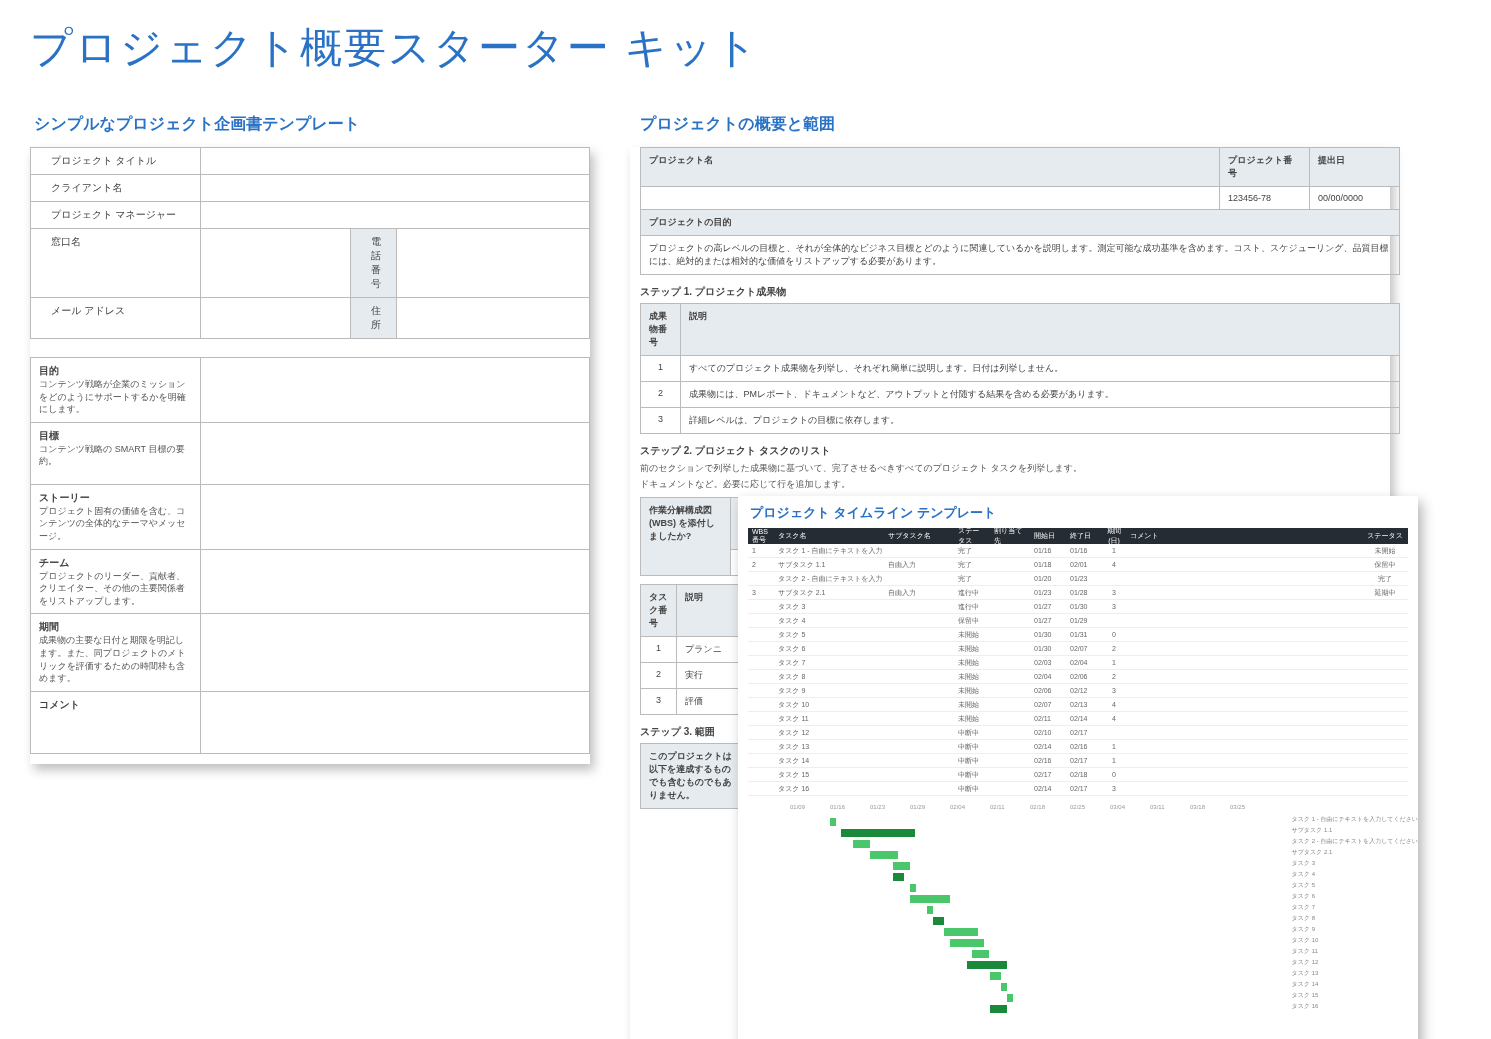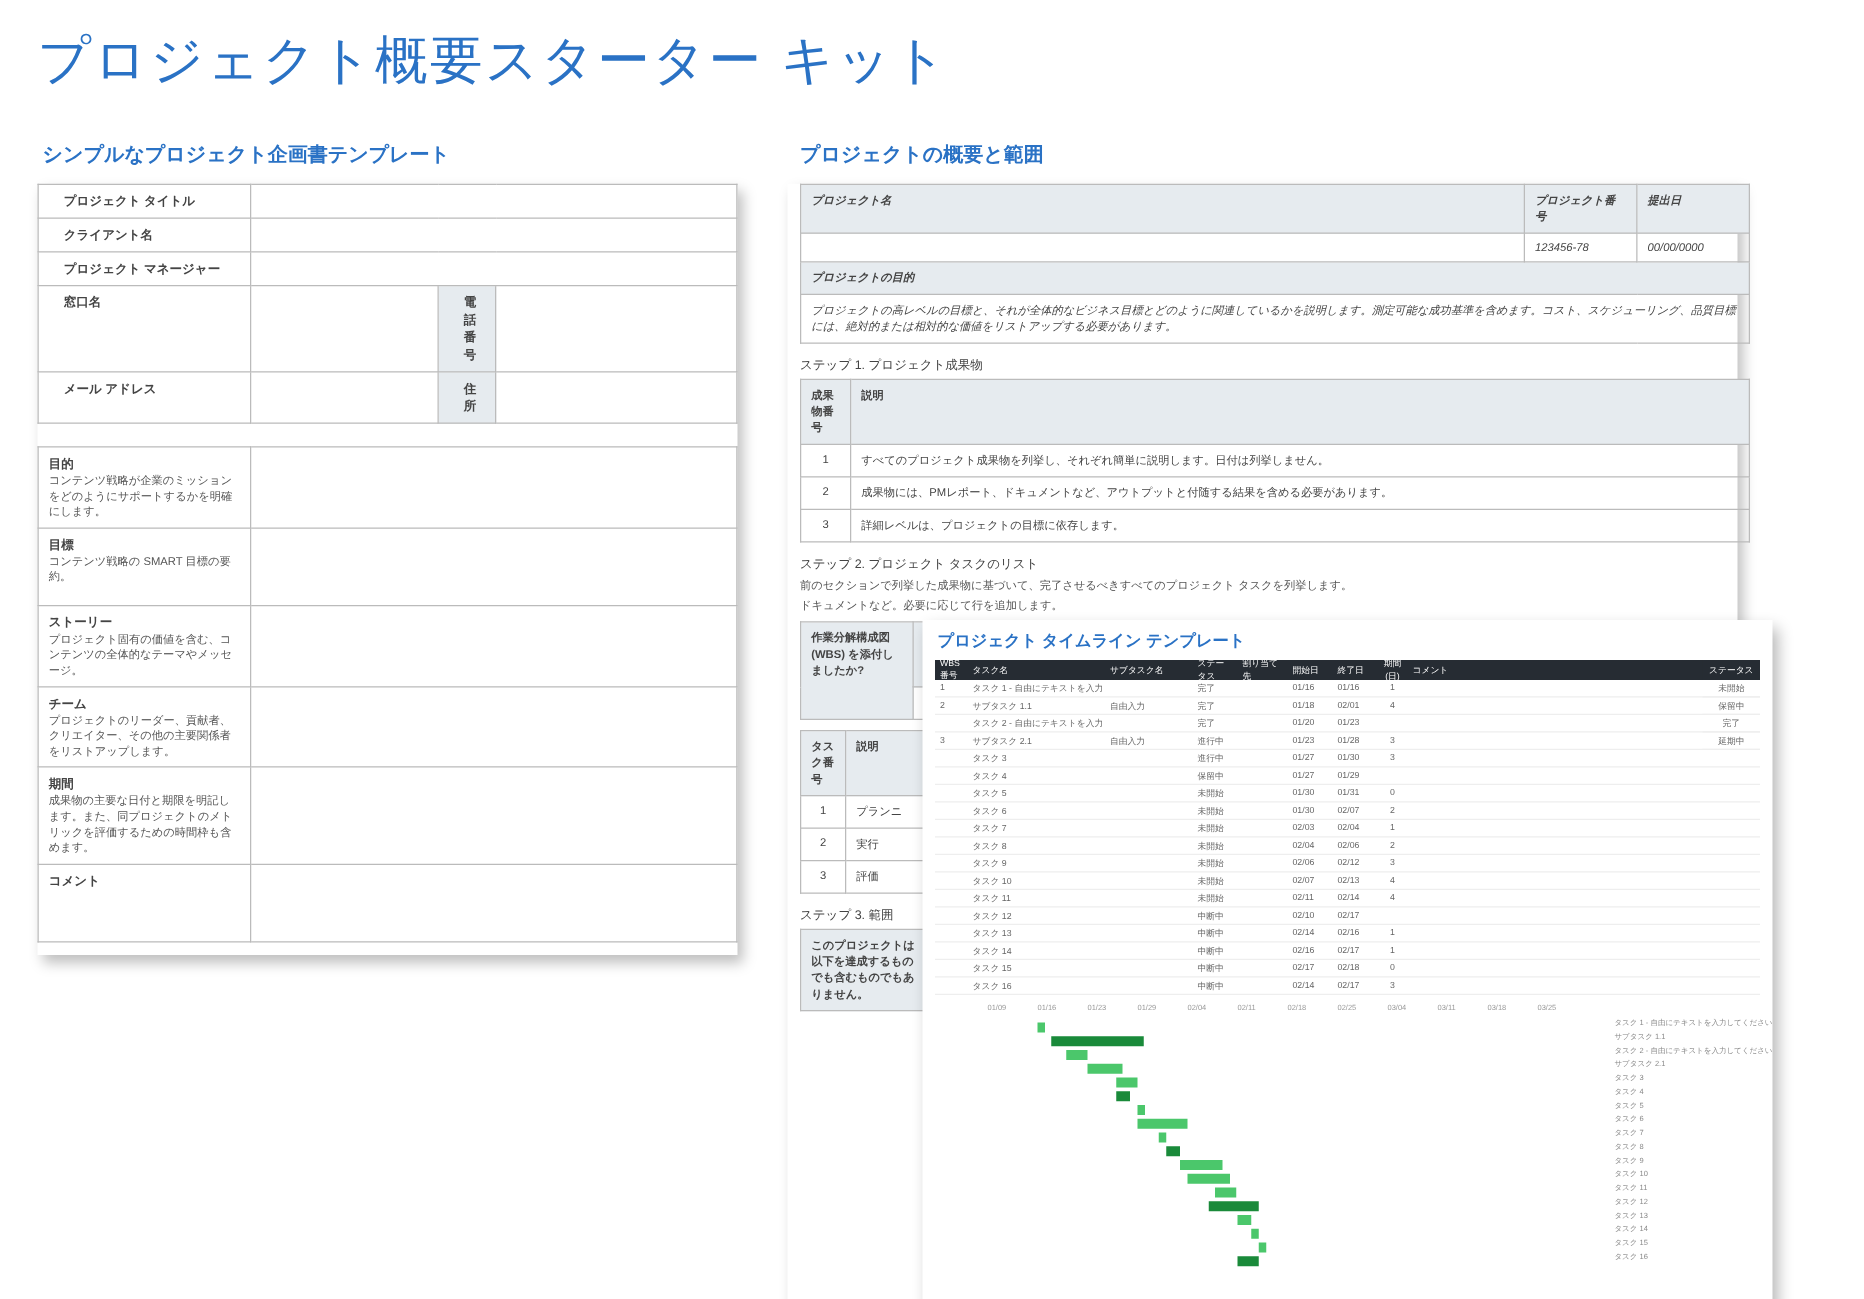--- a/index.html
+++ b/index.html
@@ -6,32 +6,32 @@
   body { background: #fff; font-family: "Hiragino Sans", "Meiryo", sans-serif; color: #444; padding: 20px 30px; }
   .title { font-size: 42px; color: #2a72c5; font-weight: 400; margin-bottom: 30px; letter-spacing: 2px; }
   .stage { display: flex; gap: 40px; align-items: flex-start; }
   .col-left { flex: 0 0 560px; }
   .col-right { flex: 0 0 760px; position: relative; }
   .paper { background: #fff; box-shadow: 4px 6px 10px rgba(0,0,0,.25); padding: 0 0 10px 0; }
   .sub-title { color: #2a72c5; font-size: 16px; font-weight: 600; padding: 8px 4px 12px 4px; }
   .col-right .sub-title { padding-left: 10px; }
   table { border-collapse: collapse; width: 100%; font-size: 10px; }
   td, th { border: 1px solid #bbb; padding: 6px 8px; text-align: left; vertical-align: top; }
-  .hdr { background: #e6ebef; font-weight: 700; padding-left: 20px; }
+  .hdr { background: #e6ebef; font-weight: 400; padding-left: 20px; }
   .lbl-col { width: 170px; background: #fff; }
   .lbl-strong { font-weight: 600; display: block; }
   .lbl-desc { font-size: 9px; color: #555; line-height: 1.4; }
   .form-top td { height: 26px; }
   .sections td { height: 62px; }
   .gap { height: 18px; }
   .right-tbl th { background: #e6ebef; font-weight: 600; font-size: 9px; }
   .right-tbl td { font-size: 9px; }
-  .step-hd { font-size: 10px; font-weight: 400; margin: 10px 0 4px 10px; }
+  .step-hd { font-size: 10px; font-weight: 700; margin: 10px 0 4px 10px; }
   .note { font-size: 9px; color: #555; margin: 4px 0 6px 10px; line-height: 1.5; }
-  .overview-box { margin: 0 10px; font-style: italic; }
+  .overview-box { margin: 0 10px; }
   .italish { font-style: italic; color: #777; font-size: 9px; }
   .timeline-card { position: absolute; top: 390px; left: 108px; width: 680px; background: #fff; box-shadow: 4px 6px 12px rgba(0,0,0,.3); padding: 8px 10px 14px 10px; }
   .tl-title { color: #2a72c5; font-size: 13px; font-weight: 600; margin: 0 0 6px 2px; }
   .tl-header { background: #262c33; color: #fff; display: flex; font-size: 7px; height: 16px; align-items: center; }
   .tl-header span { padding: 0 4px; }
   .tl-row { display: flex; font-size: 7px; border-bottom: 1px solid #eee; height: 14px; align-items: center; color: #666; }
   .tl-row span { padding: 0 4px; white-space: nowrap; overflow: hidden; }
   .wbs { flex: 0 0 26px; }
   .tname { flex: 0 0 110px; }
   .sub { flex: 0 0 70px; }

